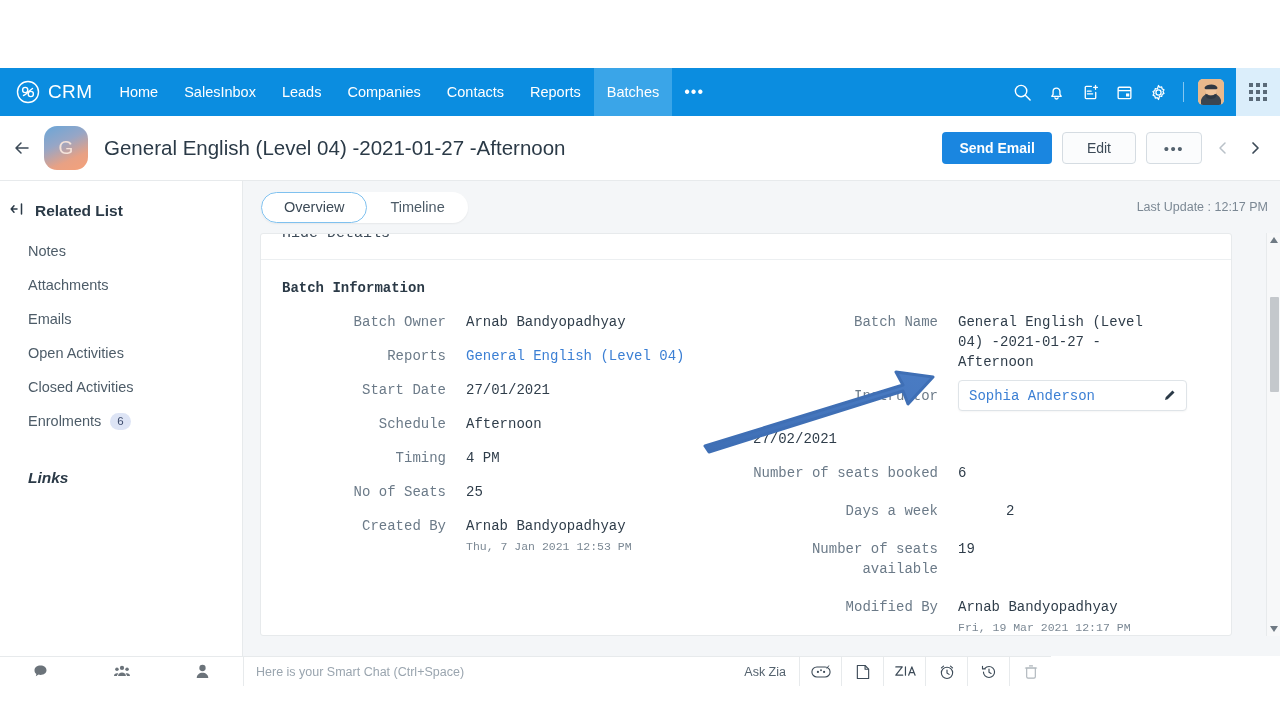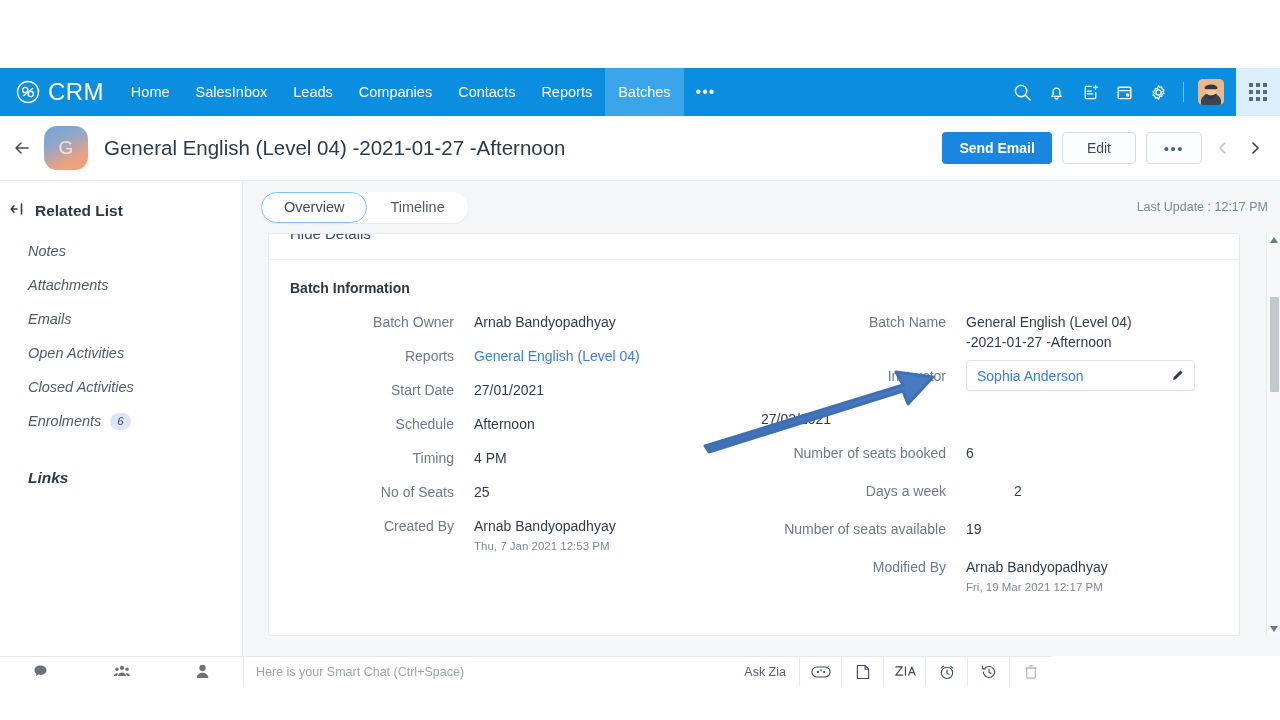--- a/index.html
+++ b/index.html
@@ -13,21 +13,21 @@
   
   .top-blank { position:absolute; left:0; top:0; width:1280px; height:68px; background:#fff; }
 
   
   .navbar {
     position:absolute; left:0; top:68px; width:1280px; height:48px;
     background:#0b8de0; display:flex; align-items:center;
   }
   .brand { display:flex; align-items:center; gap:8px; padding-left:16px; padding-right:14px; }
   .brand-mark { width:24px; height:24px; }
-  .brand-text { color:#fff; font-size:24px; font-weight:400; letter-spacing:.4px; }
+  .brand-text { color:#fff; font-size:19px; font-weight:400; letter-spacing:.4px; }
   .nav-items { display:flex; align-items:flex-start; height:48px; }
   .nav-item {
     color:#ffffff; font-size:14.5px; height:48px; display:flex; align-items:center;
     padding:0 13px; cursor:pointer; white-space:nowrap;
   }
   .nav-item.active { background:#3aa5e8; }
   .nav-more { letter-spacing:1px; font-size:16px; padding:0 12px; }
   .nav-right { margin-left:auto; display:flex; align-items:center; height:48px; padding-right:0; }
   .nav-icon {
     width:34px; height:48px; display:flex; align-items:center; justify-content:center;
@@ -68,21 +68,21 @@
   .btn-dots { background:#fbfcfd; color:#55636f; border-color:#d5dce2; width:56px; letter-spacing:1.5px; font-size:15px; }
   .chev { width:22px; display:flex; justify-content:center; cursor:pointer; }
 
   
   .sidebar {
     position:absolute; left:0; top:181px; width:243px; height:475px;
     background:#fff; border-right:1px solid #e7eaec;
   }
   .sb-head { display:flex; align-items:center; gap:11px; padding:21px 0 0 10px; }
   .sb-head-title { font-size:15.5px; font-weight:700; color:#2b3a47; }
-  .sb-list { margin-top:14px;font-style:italic; }
+  .sb-list { margin-top:14px; }
   .sb-item {
     display:flex; align-items:center; height:34px; padding-left:28px;
     font-size:14.5px; color:#4d5c68; cursor:pointer;
   }
   .sb-badge {
     margin-left:9px; background:#dde4f5; color:#3c4a6b; font-size:11.5px;
     border-radius:9px; padding:1px 7px; line-height:15px;
   }
   .sb-links { margin-top:31px; padding-left:28px; font-size:15.5px; font-weight:700; color:#2b3a47; cursor:pointer;font-style:italic; }
 
@@ -94,22 +94,22 @@
     padding:0; box-shadow:0 1px 2px rgba(0,0,0,.06);
   }
   .tab {
     height:31px; padding:0 22px; border-radius:19px; display:flex; align-items:center;
     font-size:14.5px; color:#4d5c68; cursor:pointer; border:1px solid transparent;
   }
   .tab.active { border-color:#7fc1ef; color:#3c4a57; background:#fff; }
   .last-update { margin-left:auto; padding-right:12px; font-size:12.5px; color:#7b8894; }
 
   .card {
-    position:absolute; left:25px; top:52px; width:972px; height:403px;
-    background:#fff; border:1px solid #e7eaec; border-radius:3px; overflow:hidden;
+    position:absolute; left:17px; top:52px; width:972px; height:403px;
+    background:#fff; border:1px solid #e7eaec; border-radius:3px; overflow:hidden;font-family:Liberation Mono, monospace;
   }
   .hide-details {
     position:absolute; left:0; top:0; width:100%; height:26px; overflow:hidden;
     border-bottom:1px solid #eceff1;
   }
   .hide-details span {
     position:absolute; left:21px; top:-9px; font-size:15px; color:#3c4a57;
     cursor:pointer;
   }
   .section-title { position:absolute; left:21px; top:46px; font-size:14px; font-weight:700; color:#2b3a47; }

